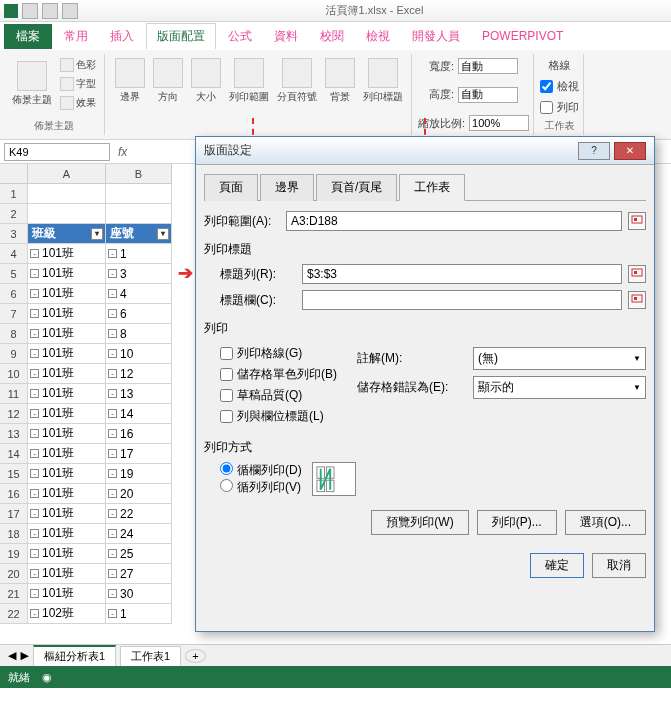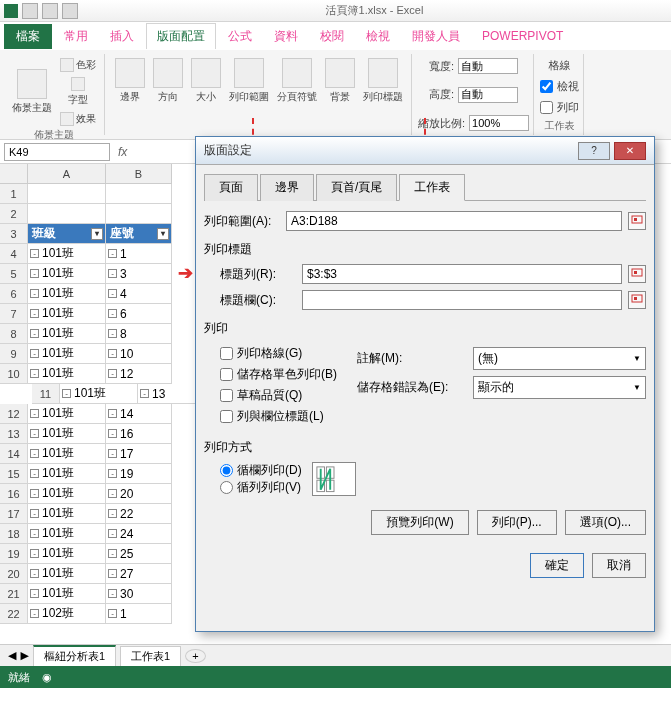--- a/index.html
+++ b/index.html
@@ -52,21 +52,21 @@
 .frow label{width:76px;text-align:left}
 .frow input[type=text]{flex:1;padding:2px 4px;border:1px solid #888;font-size:12px;background:#fff}
 .rangebtn{width:18px;height:18px;border:1px solid #888;background:#f8f8f8;display:flex;align-items:center;justify-content:center;cursor:pointer}
 .rangebtn svg{width:12px;height:12px}
 .section{margin:10px 0 4px;font-size:12px}
 .indent{margin-left:16px}
 .chk{display:flex;align-items:center;gap:4px;margin:4px 0;font-size:12px}
 .combo{flex:1;border:1px solid #888;padding:2px 4px;background:#fff;display:flex;justify-content:space-between;align-items:center;font-size:12px}
 .combo .ar{font-size:8px}
 .radiogrp{display:flex;align-items:center;gap:10px;margin:6px 0 6px 16px}
-.radlab{display:flex;align-items:center;gap:4px;font-size:12px}
+.radlab{display:flex;align-items:flex-start;gap:4px;font-size:12px}
 .order-ico{width:44px;height:34px;border:1px solid #888;background:#fff;padding:2px}
 .dlg-btns{display:flex;justify-content:flex-end;gap:8px;margin-top:14px}
 .dlg-btns button,.dlg-btns2 button{padding:3px 14px;border:1px solid #888;background:#f0f0f0;font-size:12px;cursor:pointer}
 .dlg-btns2{display:flex;justify-content:flex-end;gap:8px;margin-top:10px;padding-top:8px}
 .redarrow{position:absolute;z-index:200;color:#e03030;font-size:18px;font-weight:bold}
 .redarrow.horiz{left:178px;top:262px}
 .dashv{position:absolute;border-left:2px dashed #e03030;z-index:90}
 .dashv.a1{left:252px;top:118px;height:38px}
 .dashv.a2{left:424px;top:118px;height:38px}
 .dashv .ah{position:absolute;bottom:-10px;left:-6px;color:#e03030;font-size:14px}
@@ -101,21 +101,21 @@
     <div class="icons">
       <div class="ribn">
           <span class="bi lg"></span>
           <span>佈景主題</span>
         </div>
       <div style="display:flex;flex-direction:column;gap:1px">
         <div class="ribn" style="flex-direction:row">
             <span class="bi" style="width:14px;height:14px"></span>
             <span>色彩</span>
           </div>
-        <div class="ribn" style="flex-direction:column">
+        <div class="ribn" style="flex-direction:row">
             <span class="bi" style="width:14px;height:14px"></span>
             <span>字型</span>
           </div>
         <div class="ribn" style="flex-direction:row">
             <span class="bi" style="width:14px;height:14px"></span>
             <span>效果</span>
           </div>
       </div>
     </div>
     <div class="lbl">佈景主題</div>
@@ -239,21 +239,21 @@
         <div style="display: flex;">
           <div class="cell rh">9</div>
           <div class="cell colA datacell"><span class="mn">-</span>101班</div>
           <div class="cell colB datacell"><span class="mn">-</span>10</div>
         </div>
         <div style="display: flex;">
           <div class="cell rh">10</div>
           <div class="cell colA datacell"><span class="mn">-</span>101班</div>
           <div class="cell colB datacell"><span class="mn">-</span>12</div>
         </div>
-        <div style="display: flex; padding-left: 32px;">
+        <div style="display: flex;">
           <div class="cell rh">11</div>
           <div class="cell colA datacell"><span class="mn">-</span>101班</div>
           <div class="cell colB datacell"><span class="mn">-</span>13</div>
         </div>
         <div style="display: flex;">
           <div class="cell rh">12</div>
           <div class="cell colA datacell"><span class="mn">-</span>101班</div>
           <div class="cell colB datacell"><span class="mn">-</span>14</div>
         </div>
         <div style="display: flex;">

